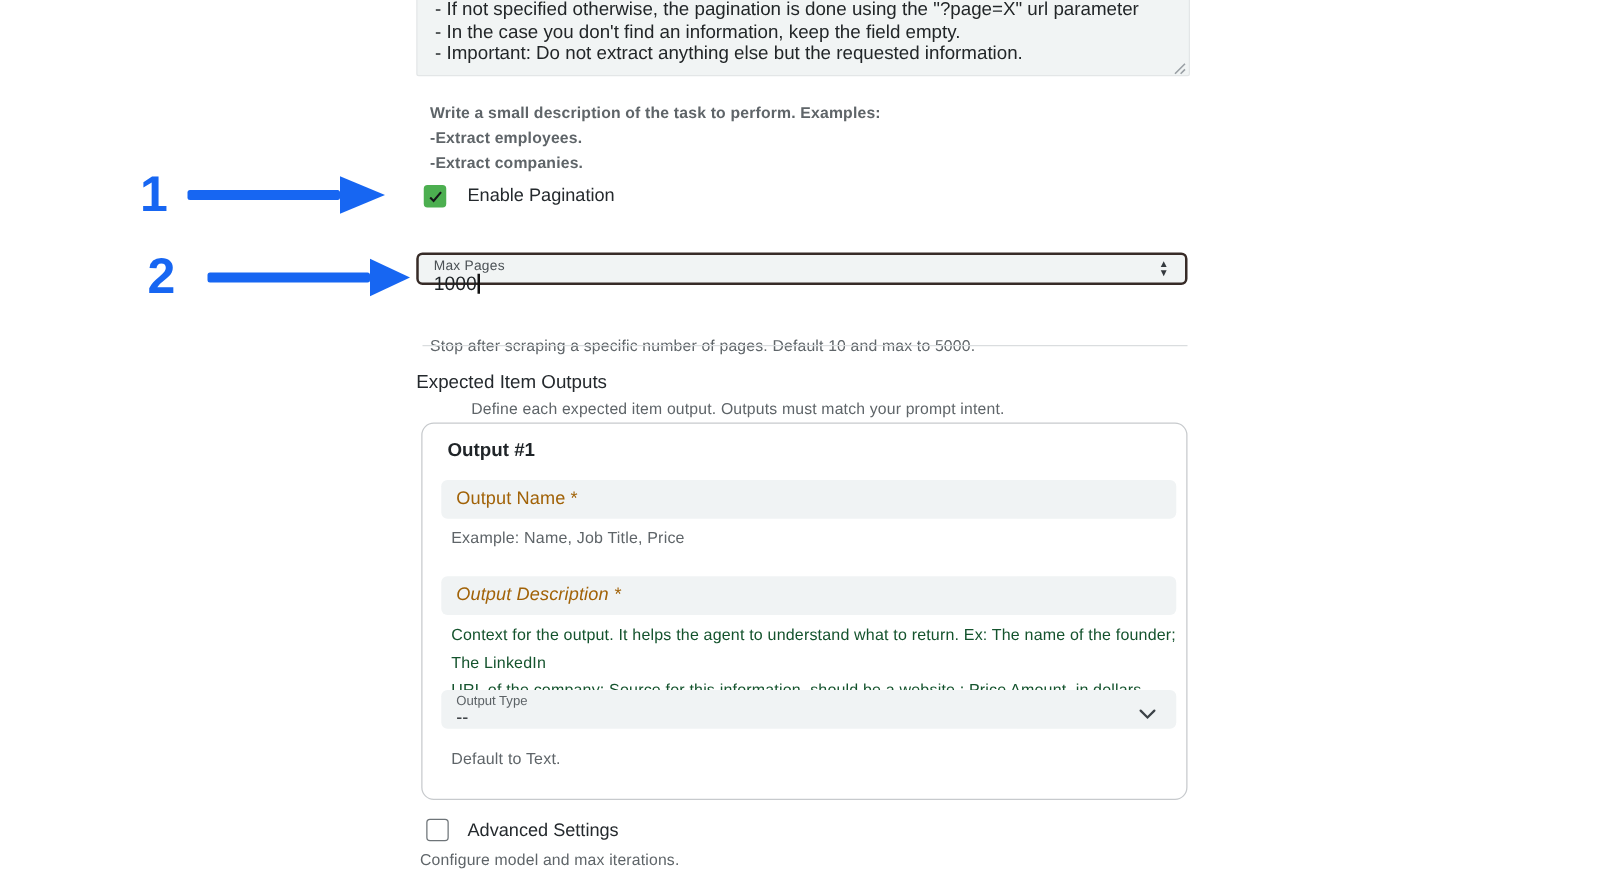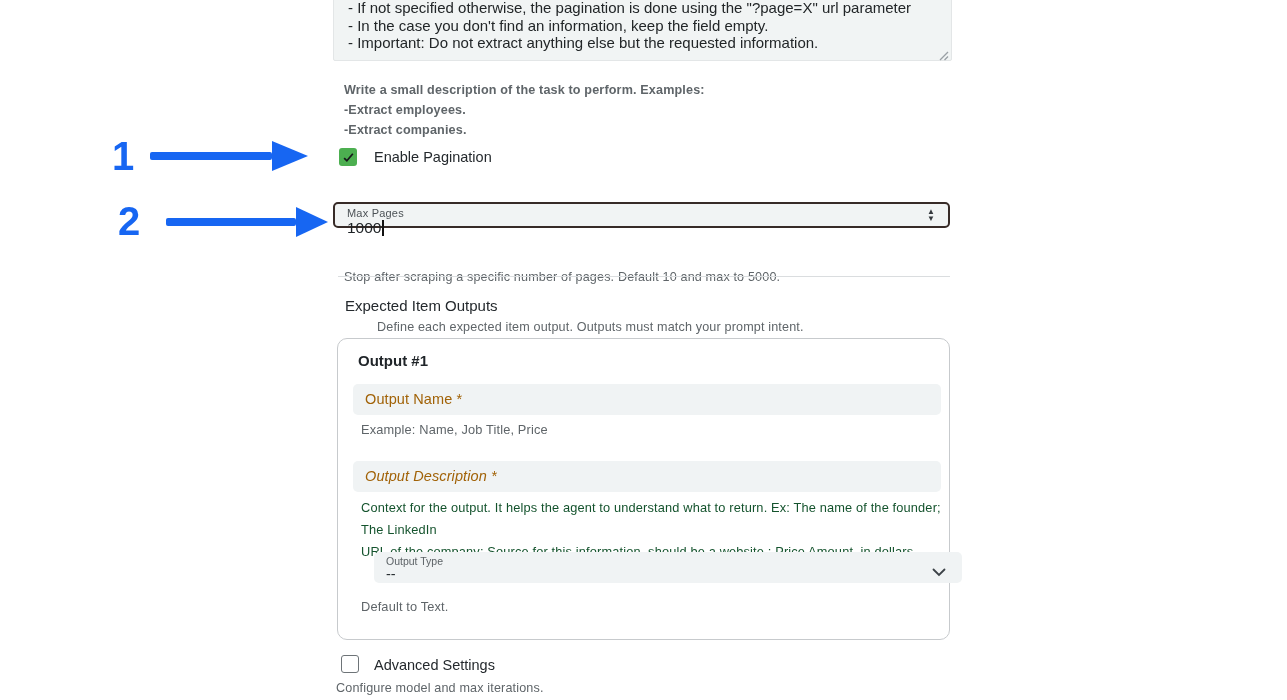--- a/index.html
+++ b/index.html
@@ -45,37 +45,37 @@
               background:#f1f4f4; border:2px solid #372b27; border-radius:5px;text-align:right; }
   .maxpages .mp-label { position:absolute; left:12px; top:3px; font-size:11px; color:#4c5256; letter-spacing:0.2px; }
   .maxpages .mp-value { position:absolute; left:12px; top:15px; font-size:15.5px; color:#1d2225; }
   .caret { display:inline-block; width:1.5px; height:16px; background:#111; margin-left:1px; vertical-align:-3px; }
   .spinner { position:absolute; right:13px; top:50%; transform:translateY(-50%);
              display:flex; flex-direction:column; align-items:center; gap:1px;
              color:#34393d; font-size:8px; line-height:6px; cursor:default; }
 
   
   .divider { position:absolute; left:338px; top:276px; width:612px; height:1px; background:#dadddf; }
-  .section-title { position:absolute; left:333px; top:297px; font-size:15px; font-weight:500; color:#24292d;margin-left:12px; }
+  .section-title { position:absolute; left:333px; top:297px; font-size:15px; font-weight:500; color:#24292d; }
 
   
   .card { position:absolute; left:337px; top:338px; width:613px; height:302px;
           background:#fff; border:1px solid #c7cacd; border-radius:10px; }
   .card-title { position:absolute; left:20px; top:13px; font-size:15px; font-weight:700; color:#1f2428; }
   .filled-input { position:absolute; left:15px; width:588px; height:31px;
                   background:#f0f3f4; border-radius:5px; }
   .filled-input .ph { position:absolute; left:12px; top:7px; font-size:14.5px; color:#a16207; letter-spacing:0.1px; }
   #output-name-field { top:45px; }
   #output-desc-field { top:122px;font-style:italic; }
   .card .helper-line { position:absolute; color:#5f6569; font-size:12.8px; letter-spacing:0.15px; }
   #example-helper { left:23px; top:83px; }
   .desc-helper { position:absolute; left:23px; top:158px; color:#14532d; font-size:12.8px;
                  letter-spacing:0.15px; line-height:22px; }
   .filled-select { position:absolute; left:15px; top:213px; width:588px; height:31px;
-                   background:#f0f3f4; border-radius:5px;margin-left:21px; }
+                   background:#f0f3f4; border-radius:5px; }
   .filled-select .sel-label { position:absolute; left:12px; top:3px; font-size:10.5px; color:#5c6266; }
   .filled-select .sel-value { position:absolute; left:12px; top:14px; font-size:14.5px; color:#2a2f33; }
   .filled-select .chevron { position:absolute; right:16px; top:11px; }
   #default-helper { left:23px; top:260px; }
 
   #pagination-helper { left:344px; top:171px; }
   #maxpages-helper { left:344px; top:234px;margin-top:36px; }
   #section-helper { left:333px; top:320px;margin-left:44px; }
   #advanced-helper { left:336px; top:681px; }
 </style>

